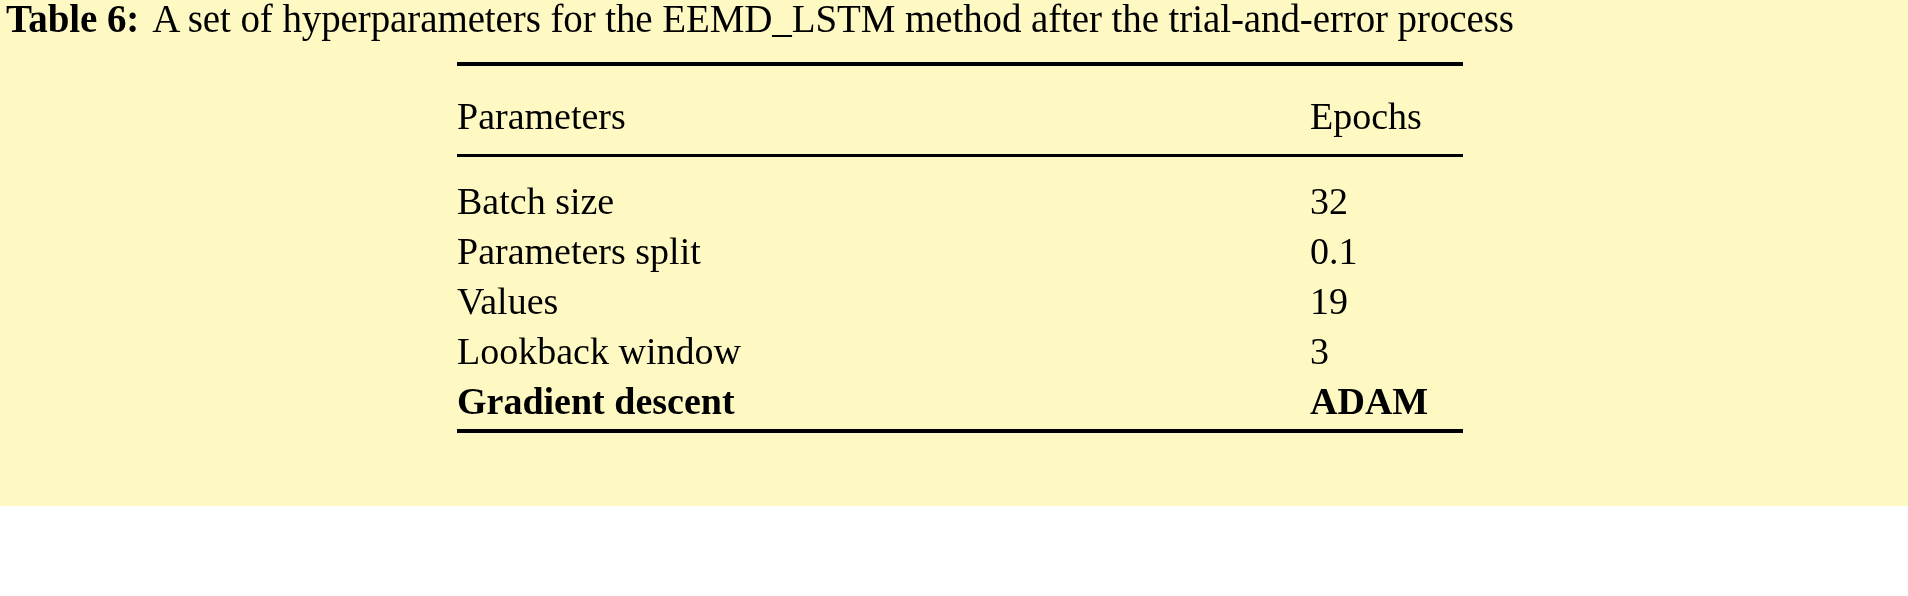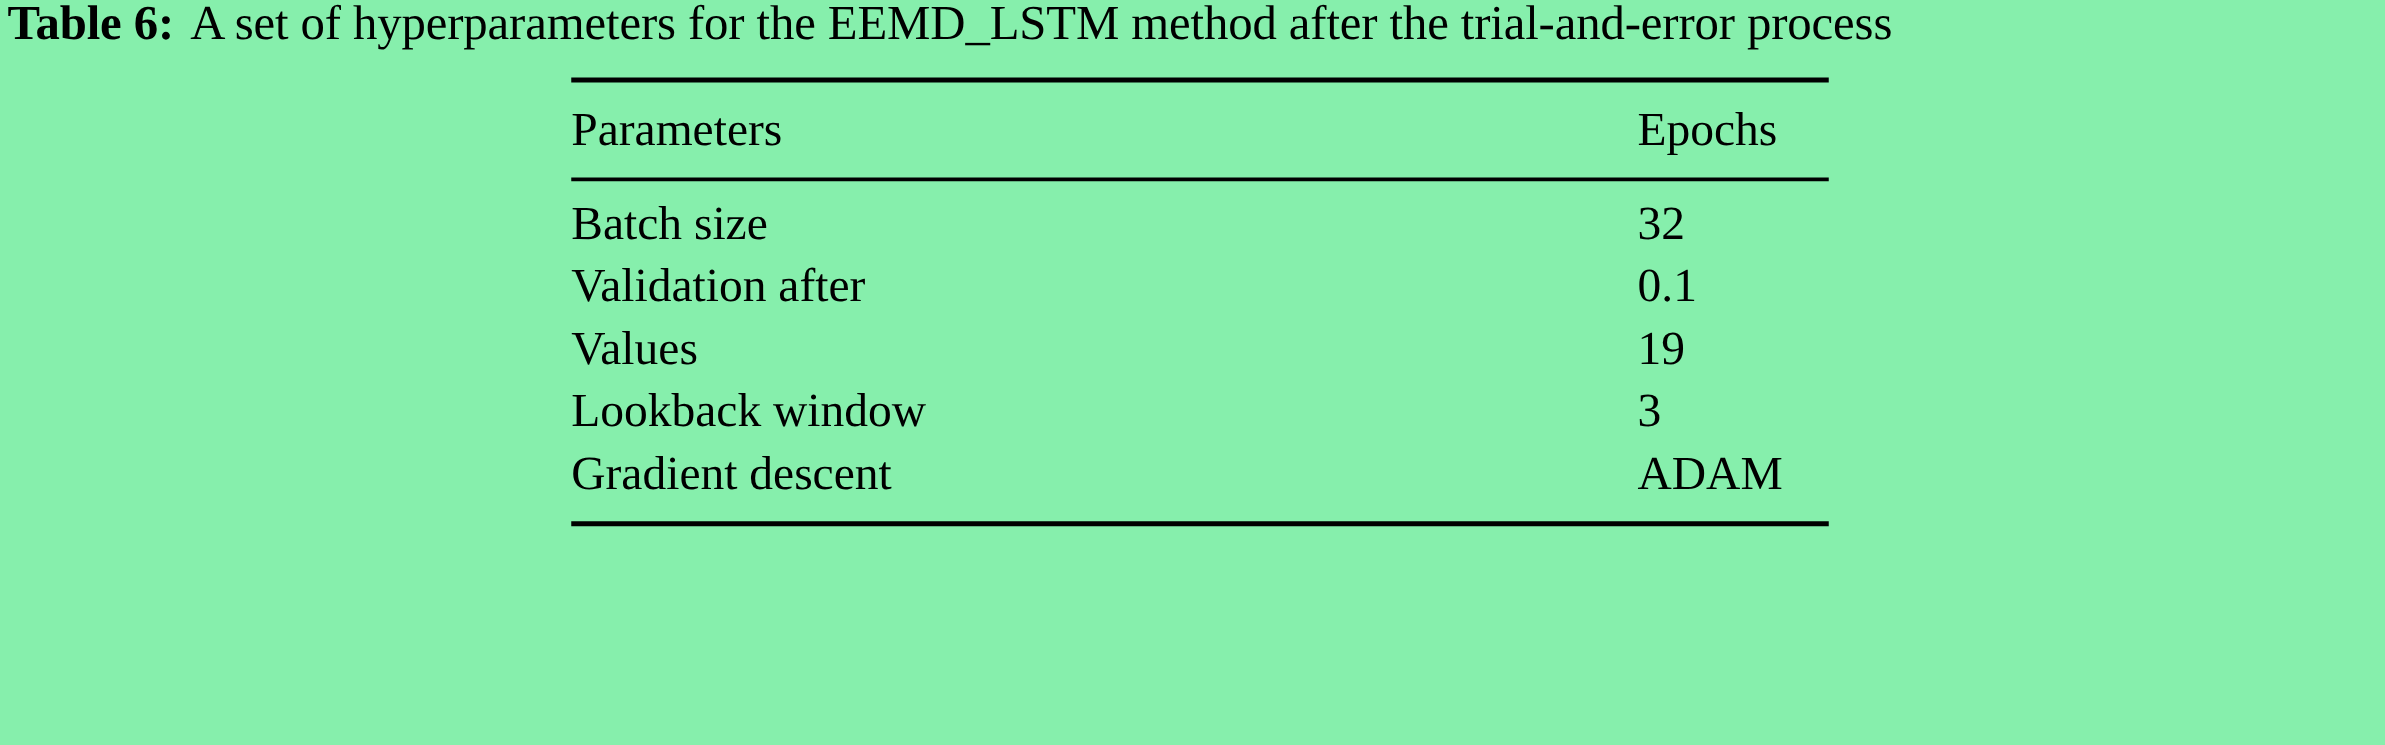--- a/index.html
+++ b/index.html
@@ -12,22 +12,22 @@
     height: 596px;
     overflow: hidden;
     font-family: "Liberation Serif", "DejaVu Serif", serif;
     color: #000000;
     -webkit-font-smoothing: antialiased;
   }
 
   #page {
     position: relative;
     width: 1908px;
-    height: 596px;
-    background: #86efac;
+    height: 506px;
+    background: #fef9c3;
   }
 
   
   .caption {
     position: absolute;
     left: 6px;
     top: -4px;
     width: 1902px;
     font-size: 39px;
     line-height: 46px;
@@ -79,32 +79,33 @@
     vertical-align: baseline;
     font-weight: normal;
     font-size: 38px;
     line-height: 50px;
     white-space: nowrap;
   }
 
   thead tr.header-row th {
     height: 75px;
     line-height: 75px;
-    padding-top: 1px;
+    padding-top: 13px;
   }
 
   tbody tr.body-row td {
     height: 50px;
     line-height: 50px;
   }
   tbody tr.body-row:first-child td {
-    padding-top: 9px;
+    padding-top: 19px;
   }
   tbody tr.body-row:last-child td {
-    padding-bottom: 13px;
+    padding-bottom: 3px;
+    font-weight: bold;
   }
 
   .cell-value { padding-left: 0px; }
 </style>
 </head>
 <body>
 
 <div id="page">
 
   <div class="caption">
@@ -134,21 +135,21 @@
       <colgroup>
         <col class="col-param">
         <col class="col-value">
       </colgroup>
       <tbody>
         <tr class="body-row">
           <td class="cell-param">Batch size</td>
           <td class="cell-value">32</td>
         </tr>
         <tr class="body-row">
-          <td class="cell-param">Validation after</td>
+          <td class="cell-param">Parameters split</td>
           <td class="cell-value">0.1</td>
         </tr>
         <tr class="body-row">
           <td class="cell-param">Values</td>
           <td class="cell-value">19</td>
         </tr>
         <tr class="body-row">
           <td class="cell-param">Lookback window</td>
           <td class="cell-value">3</td>
         </tr>

